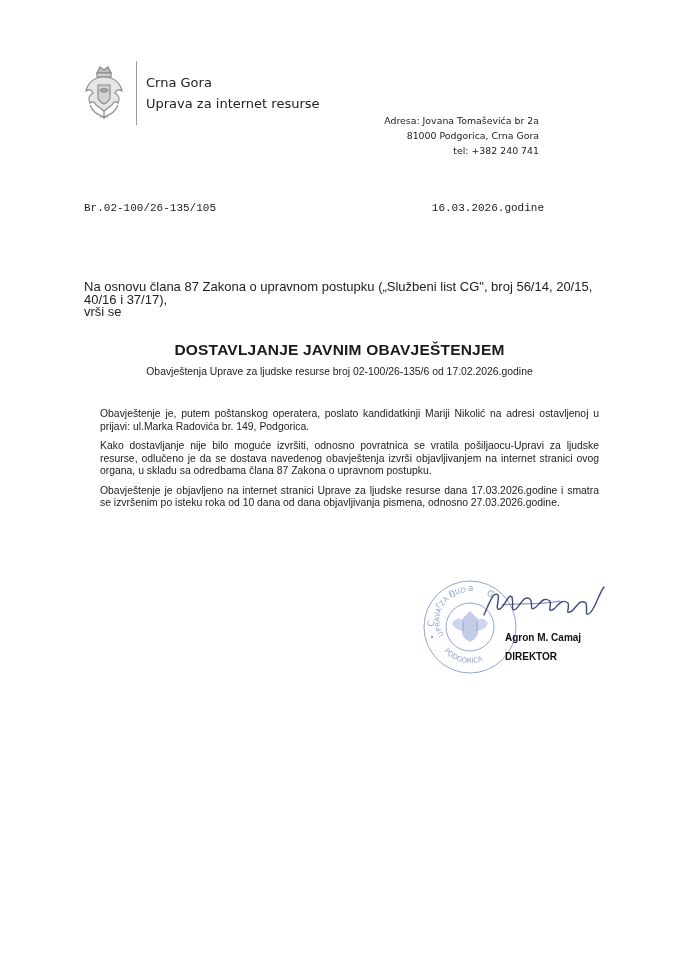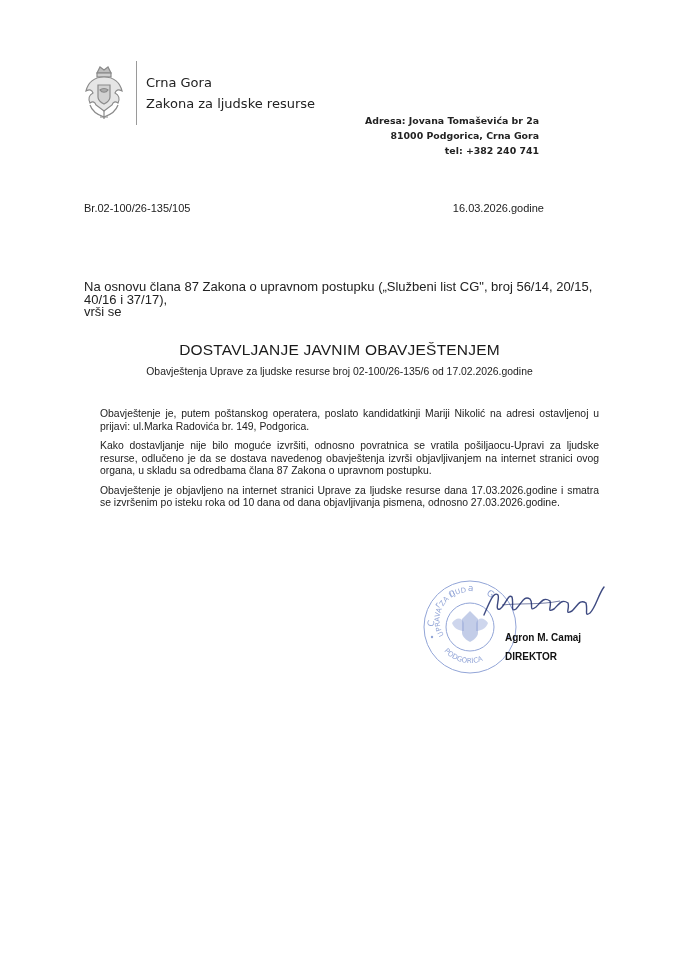--- a/index.html
+++ b/index.html
@@ -6,27 +6,27 @@
     body { width: 679px; height: 960px; position: relative; overflow: hidden; font-family: "Liberation Sans", sans-serif; color: #1a1a1a; }
     .page { position: absolute; left: 0; top: 0; width: 638px; height: 960px; background: #ffffff; }
 
     .header { position: absolute; left: 82px; top: 60px; height: 66px; display: flex; align-items: center; }
     .crest { width: 44px; height: 60px; }
     .header-divider { width: 1px; height: 64px; background: #9a9a9a; margin-left: 10px; margin-right: 9px; }
     .header-text { font-family: "DejaVu Sans", sans-serif; font-size: 13px; color: #222; line-height: 21px; }
     .header-text div { white-space: nowrap; }
 
     .address { position: absolute; right: 99px; top: 113px; text-align: right; font-family: "DejaVu Sans", sans-serif; font-size: 9.4px; line-height: 15px; color: #222; }
-    .address div { white-space: nowrap; font-weight: bold; }
+    .address div { white-space: nowrap; }
 
-    .ref-line { position: absolute; left: 84px; right: 94px; top: 202px; display: flex; justify-content: space-between; font-size: 11px; color: #222; }
+    .ref-line { position: absolute; left: 84px; right: 94px; top: 202px; display: flex; justify-content: space-between; font-size: 11px; color: #222; font-family: Liberation Mono, monospace; }
 
     .intro { position: absolute; left: 84px; top: 281px; width: 515px; font-size: 13px; line-height: 12.5px; color: #222; }
 
-    .title { position: absolute; left: 0; width: 679px; top: 341px; text-align: center; font-size: 15.5px; letter-spacing: 0.2px; color: #1a1a1a; }
+    .title { position: absolute; left: 0; width: 679px; top: 341px; text-align: center; font-size: 15.5px; letter-spacing: 0.2px; color: #1a1a1a; font-weight: bold; }
     .subtitle { position: absolute; left: 0; width: 679px; top: 366px; text-align: center; font-size: 10.4px; color: #222; }
 
     .body { position: absolute; left: 84px; top: 408px; width: 515px; font-size: 10.4px; line-height: 12.5px; color: #222; }
     .body p { margin: 0 0 7px 16px; }
     .body p.justify { text-align: justify; text-align-last: left; }
 
     .signature-block { position: absolute; left: 420px; top: 575px; width: 200px; height: 110px; }
     .stamp { position: absolute; left: 0; top: 0; width: 100px; height: 100px; }
     .sig-scribble { position: absolute; left: 60px; top: 8px; width: 130px; height: 40px; }
     .signer { position: absolute; left: 85px; top: 53px; font-size: 10px; font-weight: bold; color: #111; line-height: 19px; }
@@ -45,21 +45,21 @@
         <path d="M22 14 C12 14 6 20 4 28 C8 26 10 27 11 30 C7 32 6 36 8 40 C11 38 13 39 14 42 L22 48 L30 42 C31 39 33 38 36 40 C38 36 37 32 33 30 C34 27 36 26 40 28 C38 20 32 14 22 14 Z" fill="#e6e6e6"></path>
         <path d="M16 22 L28 22 L28 34 C28 38 22 41 22 41 C22 41 16 38 16 34 Z" fill="#d2d2d2"></path>
         <path d="M18 27 C20 25 24 25 26 27 C24 30 20 30 18 27 Z" fill="#aaaaaa"></path>
         <path d="M22 48 L22 56 M18 54 L26 54"></path>
         <path d="M8 42 C10 48 16 52 22 54 C28 52 34 48 36 42"></path>
       </g>
     </svg>
     <div class="header-divider"></div>
     <div class="header-text">
       <div>Crna Gora</div>
-      <div>Zakona za ljudske resurse</div>
+      <div>Uprava za internet resurse</div>
     </div>
   </div>
 
   <div class="address">
     <div>Adresa: Jovana Tomaševića br 2a</div>
     <div>81000 Podgorica, Crna Gora</div>
     <div>tel: +382 240 741</div>
   </div>
 
   <div class="ref-line">

